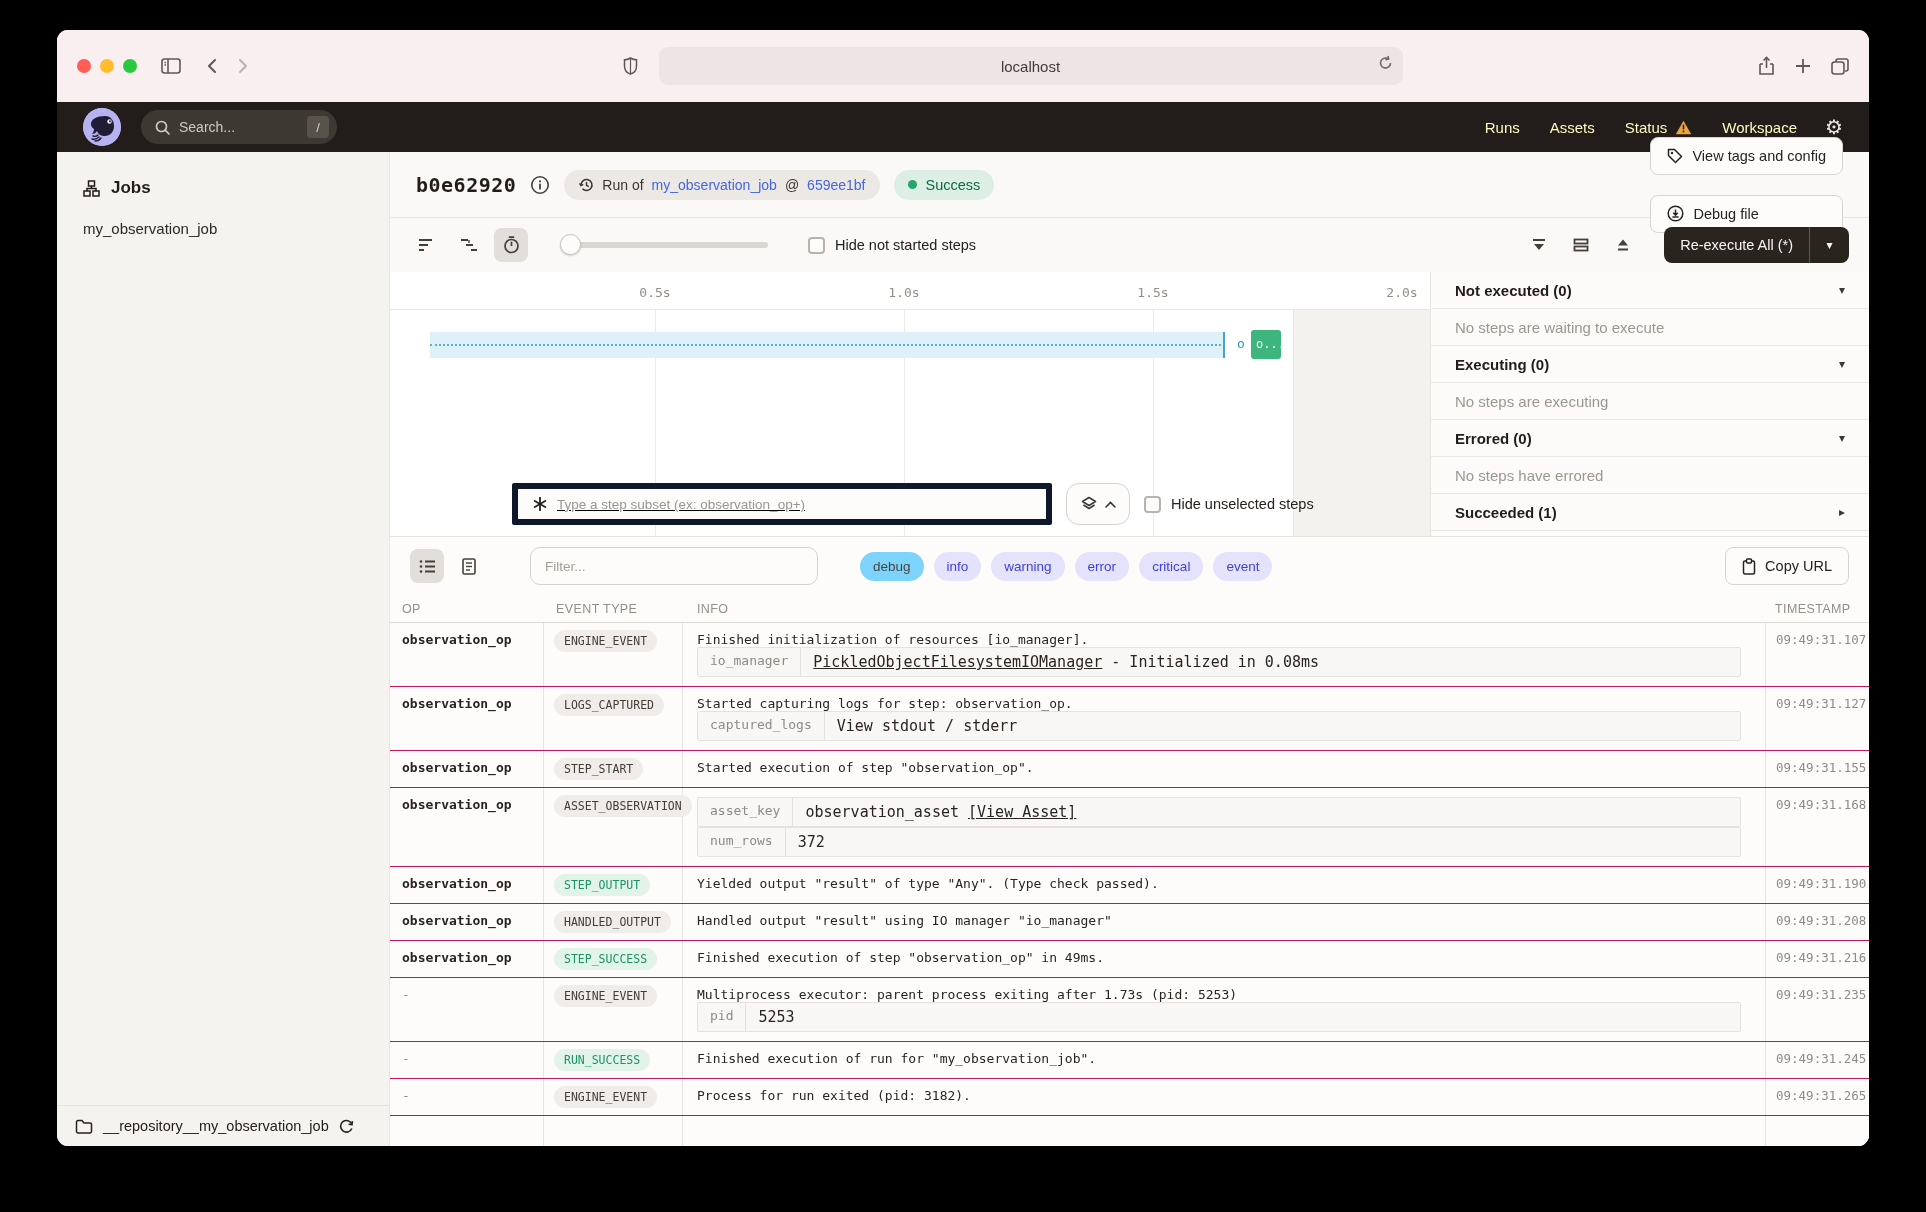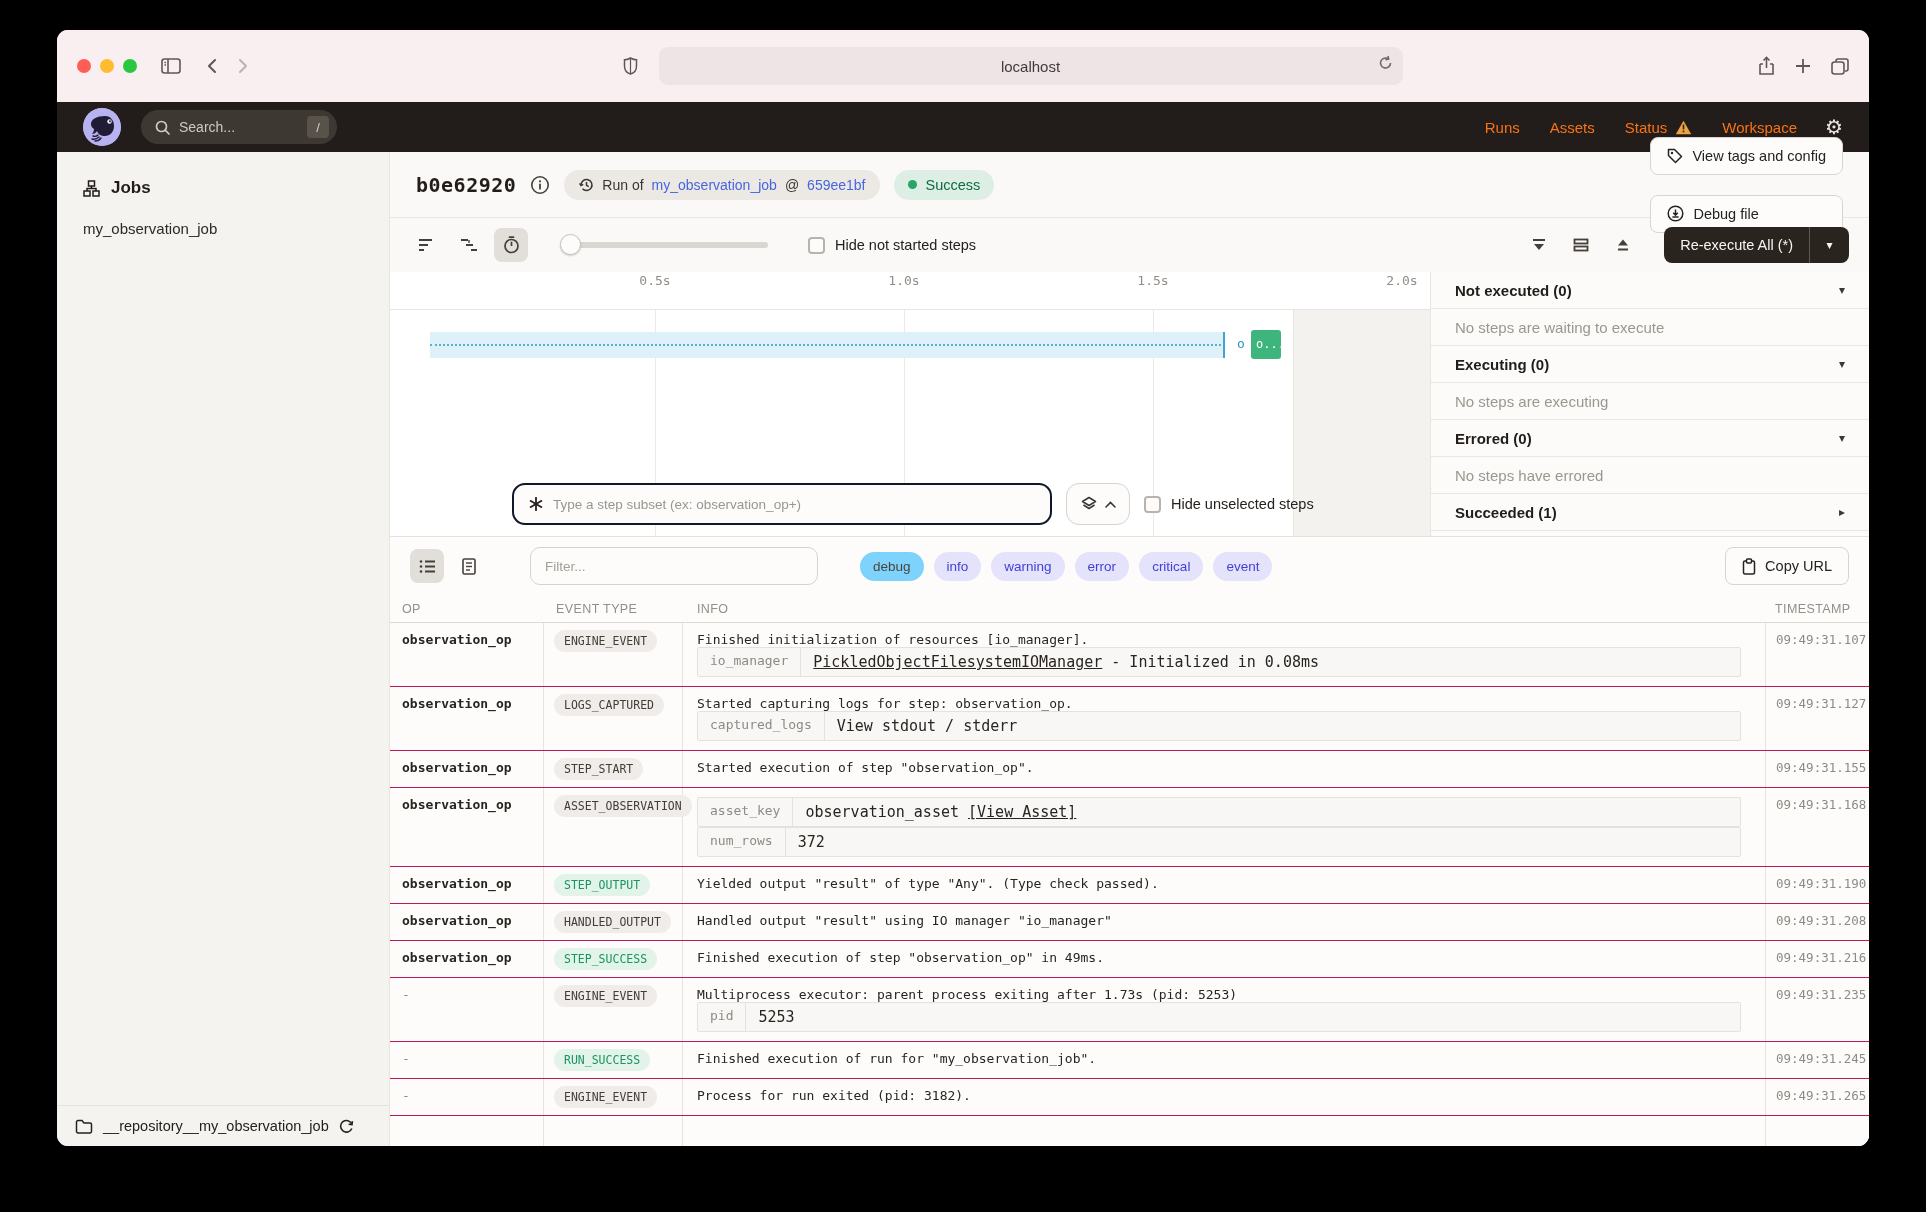--- a/index.html
+++ b/index.html
@@ -19,21 +19,21 @@
   .urlbar .reload { position:absolute; right:10px; top:8px; color:#6d676a; }
   .chrome-right { display:flex; gap:20px; align-items:center; color:#5d575a; }
 
   
   .appheader { height:50px; background:#221d1a; display:flex; align-items:center; padding:0 26px; flex:none; }
   .logo { width:38px; height:38px; border-radius:50%; background:#b7b2f0; flex:none; display:flex; align-items:center; justify-content:center; overflow:hidden; }
   .searchpill { margin-left:20px; width:196px; height:34px; background:#3e3833; border-radius:17px; display:flex; align-items:center; padding:0 8px 0 14px; gap:9px; }
   .searchpill input { flex:1; min-width:0; background:transparent; border:none; outline:none; color:#d6d1cc; font-size:14px; font-family:"Liberation Sans",sans-serif; }
   .searchpill input::placeholder { color:#cfc9c3; }
   .slashkey { width:22px; height:22px; background:#59524b; border-radius:4px; color:#d3cdc7; font-size:13px; display:flex; align-items:center; justify-content:center; flex:none; }
-  .appnav { margin-left:auto; display:flex; align-items:center; gap:30px; color:#f97316; font-size:15px; }
+  .appnav { margin-left:auto; display:flex; align-items:center; gap:30px; color:#fef9c3; font-size:15px; }
   .nav-item { display:flex; align-items:center; gap:8px; cursor:pointer; }
   .gearbtn { margin-left:28px; color:#e8e4e0; font-size:20px; line-height:1; }
 
   
   .appbody { flex:1; display:flex; min-height:0; }
   .sidebar { width:333px; background:#f5f3f0; border-right:1px solid #e8e5e1; display:flex; flex-direction:column; flex:none; }
   .side-head { display:flex; align-items:center; gap:11px; padding:26px 26px 14px; color:#221d19; font-size:17px; font-weight:bold; }
   .side-job { padding:8px 26px; font-size:15px; color:#2e2a25; cursor:pointer; }
   .side-fill { flex:1; }
   .side-repo { border-top:1px solid #e7e4e0; padding:12px 18px; display:flex; align-items:center; gap:10px; font-size:14.5px; color:#26211d; }
@@ -61,30 +61,30 @@
   .cb { width:17px; height:17px; border:2px solid #b9b3ac; border-radius:4px; background:#fdfcfb; flex:none; cursor:pointer; }
   .tb-right { margin-left:auto; display:flex; align-items:center; }
   .reexec { margin-left:16px; height:36px; background:#2a241f; border-radius:8px; display:flex; overflow:hidden; cursor:pointer; }
   .reexec-main { display:flex; align-items:center; padding:0 16px; color:#f7f5f3; font-size:14.5px; }
   .reexec-caret { width:40px; border-left:1px solid rgba(250,248,246,.25); display:flex; align-items:center; justify-content:center; color:#f7f5f3; font-size:12px; }
 
   
   .gantt { height:264px; display:flex; flex:none; }
   .chart { flex:1; position:relative; background:#fff; min-width:0; }
   .timerow { position:absolute; left:0; top:0; right:0; height:38px; border-bottom:1px solid #e9e6e2; background:#fff; }
-  .tick { position:absolute; bottom:21px; transform:translateX(-50%); font-family:"DejaVu Sans Mono",monospace; font-size:13px; color:#938d86; }
+  .tick { position:absolute; bottom:9px; transform:translateX(-50%); font-family:"DejaVu Sans Mono",monospace; font-size:13px; color:#938d86; }
   .gridline { position:absolute; top:38px; bottom:0; width:1px; background:#edeae6; }
   .grayzone { position:absolute; top:38px; bottom:0; left:903px; right:0; background:#f4f2ef; border-left:1px solid #e9e6e2; }
   .band { position:absolute; left:40px; top:60px; width:795px; height:26px; background:#def1f9; }
   .band .dots { position:absolute; left:0; right:0; top:12px; border-top:2px dotted #58aed3; }
   .band .endtick { position:absolute; right:0; top:0; bottom:0; width:2px; background:#44a3cf; }
   .omark { position:absolute; left:847px; top:64px; color:#2e93c3; font-family:"DejaVu Sans Mono",monospace; font-size:13px; }
   .chip { position:absolute; left:861px; top:58px; width:30px; height:29px; background:#3fb57e; border-radius:3px; color:#fff; font-family:"DejaVu Sans Mono",monospace; font-size:12px; line-height:29px; padding-left:5px; overflow:hidden; }
   .subsetrow { position:absolute; left:122px; top:211px; display:flex; align-items:center; gap:14px; }
-  .subsetinput { width:540px; height:42px; border:2px solid #0f172a; background:#fdfcfb; border-radius:13px; display:flex; align-items:center; gap:9px; padding:0 14px; }
+  .subsetinput { width:540px; height:42px; border:6px solid #0f172a; background:#fdfcfb; border-radius:2px; display:flex; align-items:center; gap:9px; padding:0 14px;text-decoration:underline; }
   .subsetinput input { flex:1; border:none; outline:none; background:transparent; font-size:13.5px; color:#26211d; font-family:"Liberation Sans",sans-serif; }
   .subsetinput input::placeholder { color:#9b958d; }
   .layersbtn { width:64px; height:42px; border:1px solid #d6d2cd; background:#fdfcfb; border-radius:13px; display:flex; align-items:center; justify-content:center; gap:8px; color:#3b3631; cursor:pointer; }
 
   .panel { width:439px; border-left:1px solid #e9e6e2; background:#fcfbfa; flex:none; }
   .ps-title { height:37px; display:flex; align-items:center; justify-content:space-between; padding:0 24px; border-bottom:1px solid #eae7e3; font-size:15px; font-weight:bold; color:#221d19; cursor:pointer; }
   .ps-caret { color:#3d3833; font-size:12px; font-weight:normal; }
   .ps-body { height:37px; display:flex; align-items:center; padding:0 24px; border-bottom:1px solid #eae7e3; font-size:15px; color:#9c968e; }
 
   

